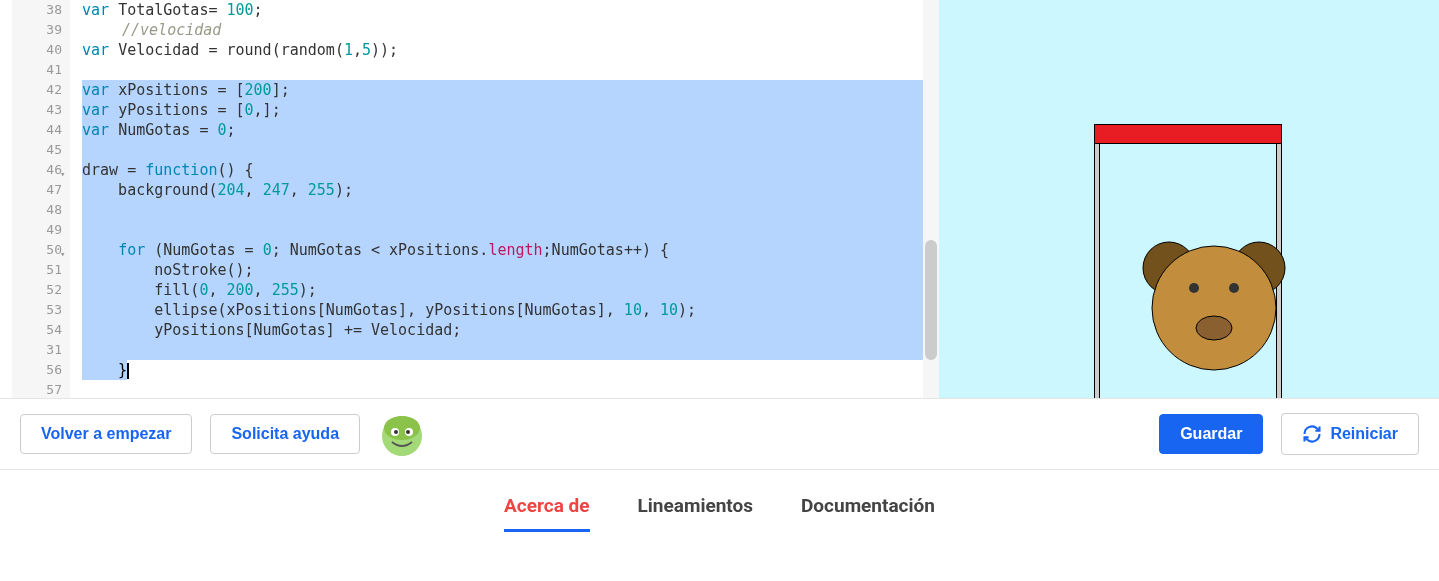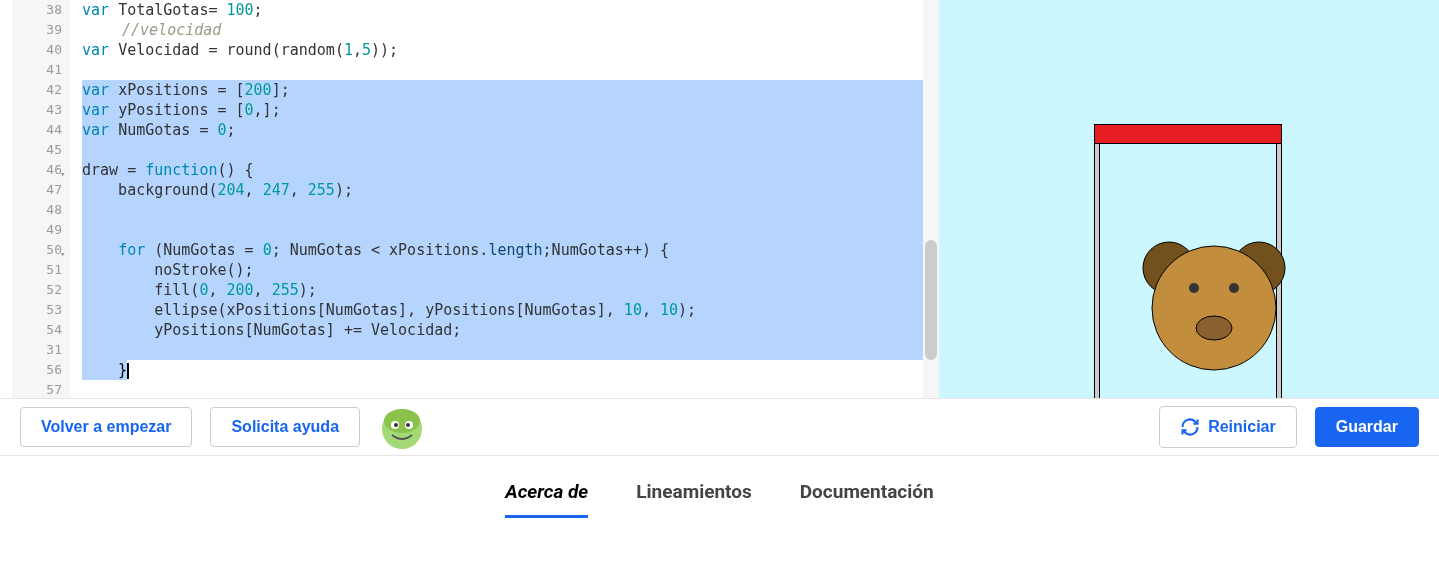--- a/index.html
+++ b/index.html
@@ -10,40 +10,40 @@
 .gutter-line { height: 20px; line-height: 20px; }
 .code { position: absolute; left: 66px; top: 0; right: 0; padding-left: 16px; }
 .code-line { height: 20px; white-space: pre; }
 .selected { background: #b5d5ff; }
 .kw { color: #0086b3; }
 .var { color: #333; }
 .num { color: #009999; }
 .comment { color: #998; font-style: italic; margin-left: 40px; }
 .op { color: #333; }
 .fn { color: #333; }
-.prop { color: #0c4a6e; }
+.prop { color: #be185d; }
 .paren { color: #333; }
 .cursor { display: inline-block; width: 2px; height: 16px; background: #000; vertical-align: middle; }
 .scrollbar { position: absolute; right: 0; top: 0; width: 16px; height: 100%; background: #f6f6f6; }
 .scrollbar-thumb { position: absolute; right: 2px; width: 12px; height: 120px; top: 240px; background: #ccc; border-radius: 6px; }
 .preview { width: 500px; background: #ccf7ff; position: relative; }
 .booth { position: absolute; left: 155px; top: 124px; width: 188px; height: 274px; }
 .booth-top { width: 188px; height: 20px; background: #e81c23; border: 1px solid #000; }
 .booth-left { position: absolute; left: 0; top: 20px; width: 6px; height: 254px; background: #ccc; border-left: 1px solid #000; border-right: 1px solid #000; }
 .booth-right { position: absolute; right: 0; top: 20px; width: 6px; height: 254px; background: #ccc; border-left: 1px solid #000; border-right: 1px solid #000; }
 .bear { position: absolute; left: 200px; top: 228px; }
-.toolbar { height: 58px; border-top: 1px solid #e5e5e5; border-bottom: 1px solid #e5e5e5; display: flex; align-items: center; padding: 0 20px; gap: 18px; }
+.toolbar { height: 72px; border-top: 1px solid #e5e5e5; border-bottom: 1px solid #e5e5e5; display: flex; align-items: center; padding: 0 20px; gap: 18px; }
 .btn { padding: 10px 20px; border: 1px solid #ccc; background: #fff; border-radius: 4px; font-size: 16px; font-weight: 600; cursor: pointer; display: inline-flex; align-items: center; gap: 8px; }
 .btn-link { color: #1865f2; }
 .btn-primary { background: #1865f2; color: #fff; border-color: #1865f2; }
 .spacer { flex: 1; }
 .avatar { width: 48px; height: 48px; }
 .tabs { display: flex; justify-content: center; gap: 48px; padding: 24px 0 0; }
 .tab { font-size: 19px; font-weight: 700; color: #444; padding-bottom: 12px; cursor: pointer; }
-.tab.active { color: #000000; border-bottom: 3px solid #1865f2; font-style: italic; }
+.tab.active { color: #ef4444; border-bottom: 3px solid #1865f2; }
 </style>
 </head>
 <body>
 
 <div class="workspace">
   <div class="editor">
     <div class="gutter" id="gutter">
         <div class="gutter-line">38</div>
         <div class="gutter-line">39</div>
         <div class="gutter-line">40</div>
@@ -116,30 +116,30 @@
   <svg class="avatar" width="48" height="48" viewBox="0 0 48 48">
     <circle cx="24" cy="26" r="20" fill="#a3d977"></circle>
     <ellipse cx="24" cy="18" rx="18" ry="12" fill="#8bc34a"></ellipse>
     <circle cx="17" cy="22" r="4" fill="#fff"></circle>
     <circle cx="31" cy="22" r="4" fill="#fff"></circle>
     <circle cx="18" cy="22" r="2" fill="#333"></circle>
     <circle cx="30" cy="22" r="2" fill="#333"></circle>
     <path d="M 14 32 Q 24 40 34 32" stroke="#555" stroke-width="2" fill="none"></path>
   </svg>
   <div class="spacer"></div>
+  <button class="btn btn-primary">Guardar</button>
   <button class="btn btn-link">
     <svg width="20" height="20" viewBox="0 0 24 24" fill="none" stroke="#1865f2" stroke-width="2.5">
       <path d="M3 12a9 9 0 0 1 15-6.7L21 8"></path>
       <path d="M21 3v5h-5"></path>
       <path d="M21 12a9 9 0 0 1-15 6.7L3 16"></path>
       <path d="M3 21v-5h5"></path>
     </svg>
     <span>Reiniciar</span>
   </button>
-  <button class="btn btn-primary">Guardar</button>
 </div>
 
 <div style="position:relative;">
   <div class="tabs" id="tabs">
       <div class="tab active">Acerca de</div>
       <div class="tab">Lineamientos</div>
       <div class="tab">Documentación</div>
     </div>
 </div>
 

